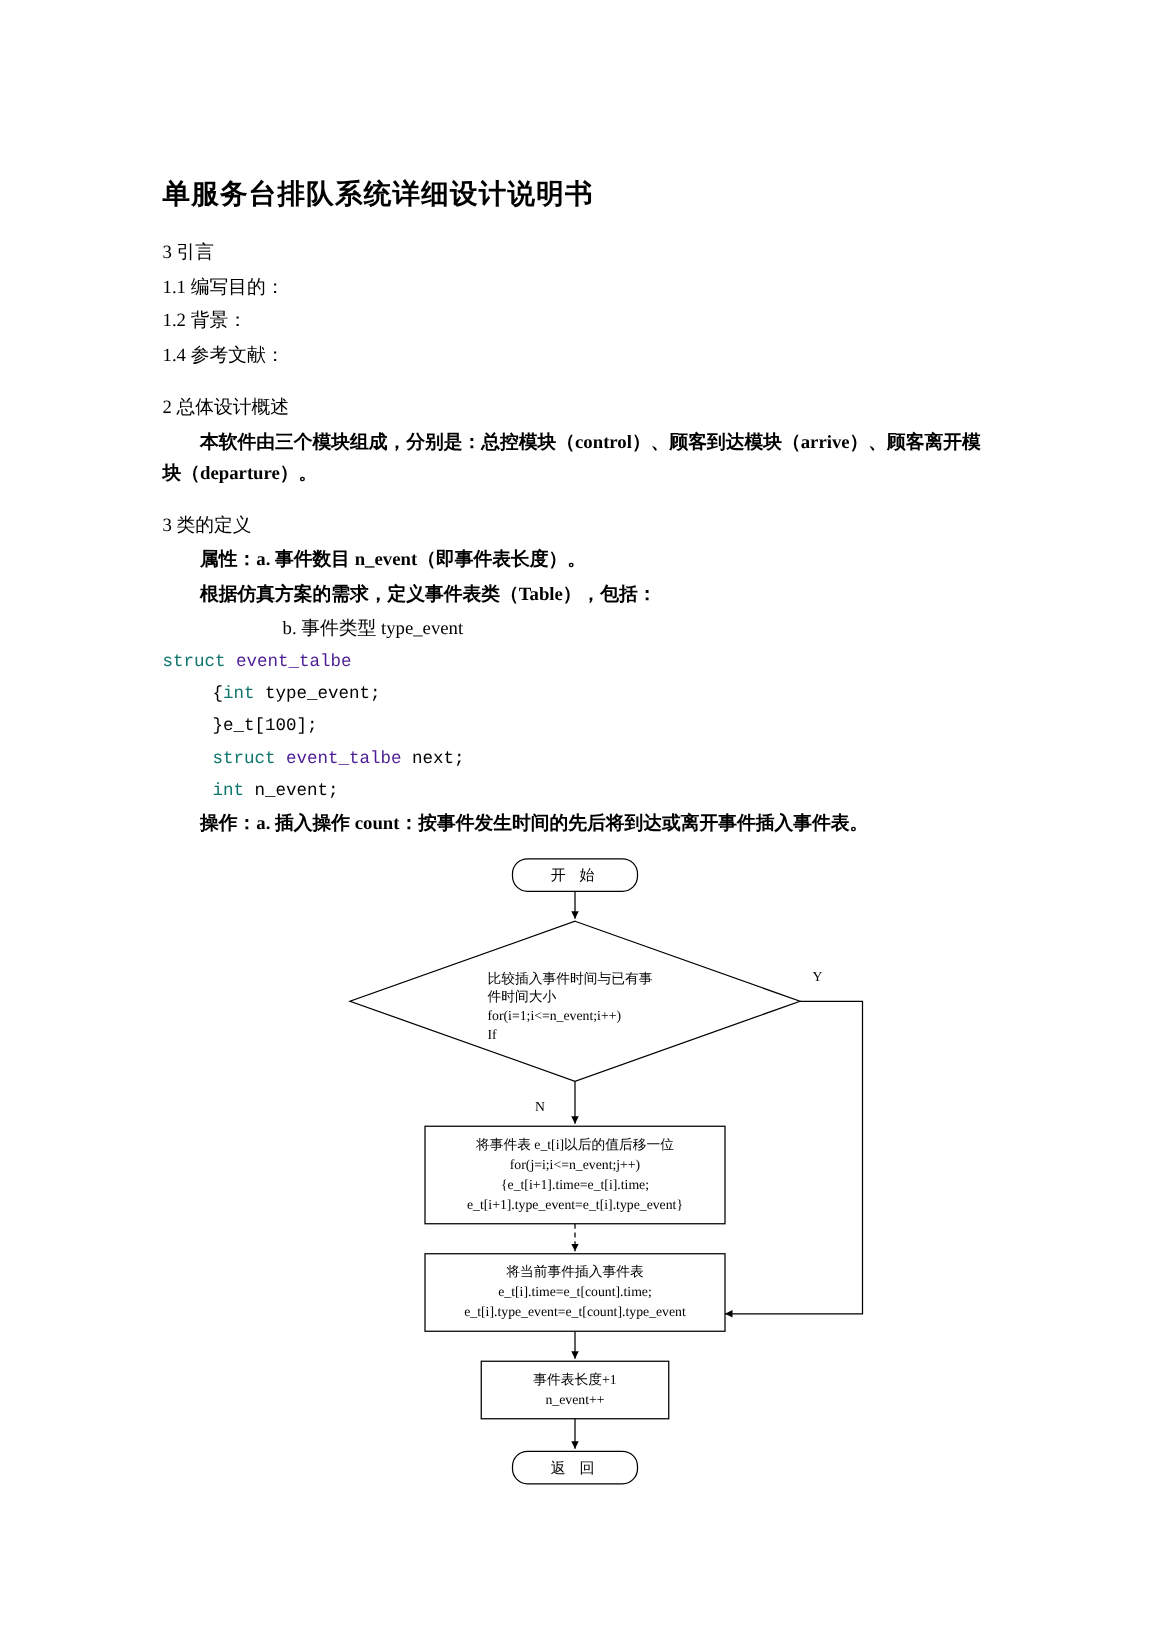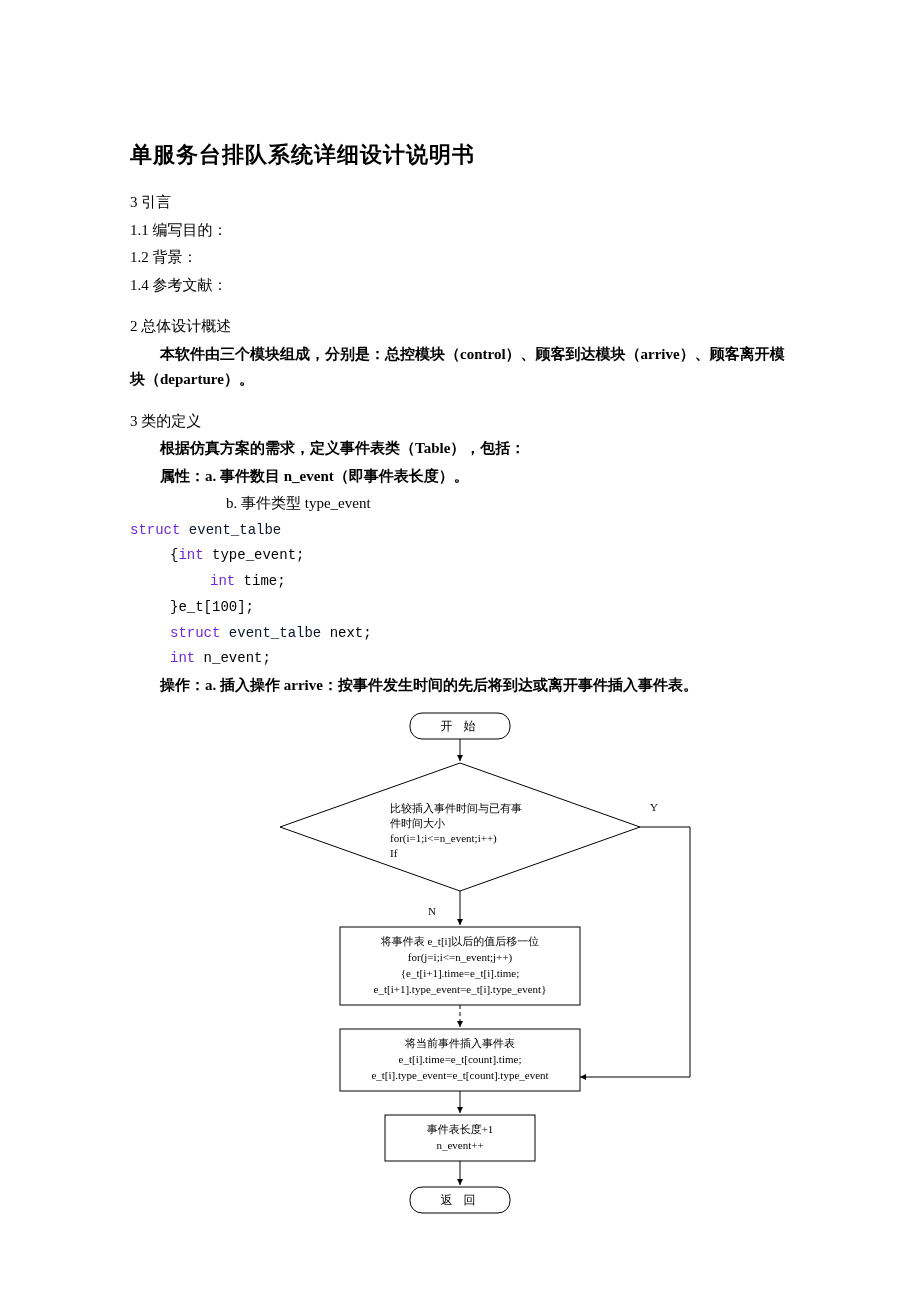--- a/index.html
+++ b/index.html
@@ -29,22 +29,22 @@
   .sect {
     margin-top: 16px;
   }
   .indent {
     text-indent: 2em;
     font-weight: bold;
   }
   .ind2 { padding-left: 96px; }
   .mono { font-family: "Courier New", monospace; font-size: 14px; line-height: 1.75; }
   .code-pad { padding-left: 0; }
-  .kw { color: #6d28d9; }
-  .ty { color: #0f172a; }
+  .kw { color: #0f766e; }
+  .ty { color: #4c1d95; }
   .flow-wrap {
     display: flex;
     justify-content: center;
     margin-top: 8px;
   }
   svg text { font-family: "SimSun","宋体",serif; font-size: 11px; fill: #000; }
   svg .big { font-size: 12px; letter-spacing: 4px; }
 </style>
 </head>
 <body>
@@ -60,34 +60,33 @@
     <p>1.4 参考文献：</p>
   </div>
 
   <div class="sect">
     <p>2 总体设计概述</p>
     <p class="indent">本软件由三个模块组成，分别是：总控模块（control）、顾客到达模块（arrive）、顾客离开模块（departure）。</p>
   </div>
 
   <div class="sect">
     <p>3 类的定义</p>
+    <p class="indent">属性：a. 事件数目 n_event（即事件表长度）。</p>
     <p class="indent">根据仿真方案的需求，定义事件表类（Table），包括：</p>
-    <p class="indent">属性：a. 事件数目 n_event（即事件表长度）。</p>
     <p class="ind2">b. 事件类型 type_event</p>
 
     <div class="mono code-pad">
       <p><span class="kw">struct</span><span class="ty"> event_talbe</span></p>
       <p style="padding-left:40px;"><span>{</span><span class="kw">int</span><span> type_event;</span></p>
-      <p style="padding-left:80px;"><span class="kw">int</span><span> time;</span></p>
       <p style="padding-left:40px;">}e_t[100];</p>
       <p style="padding-left:40px;"><span class="kw">struct</span><span class="ty"> event_talbe</span><span> next;</span></p>
       <p style="padding-left:40px;"><span class="kw">int</span><span> n_event;</span></p>
     </div>
 
-    <p class="indent">操作：a. 插入操作 arrive：按事件发生时间的先后将到达或离开事件插入事件表。</p>
+    <p class="indent">操作：a. 插入操作 count：按事件发生时间的先后将到达或离开事件插入事件表。</p>
   </div>
 
   <div class="flow-wrap">
     <svg width="500" height="560" viewBox="0 0 500 560">
       <defs>
         <marker id="arrow" markerWidth="8" markerHeight="8" refX="6" refY="3" orient="auto">
           <path d="M0,0 L6,3 L0,6 Z" fill="#000"></path>
         </marker>
       </defs>
 

